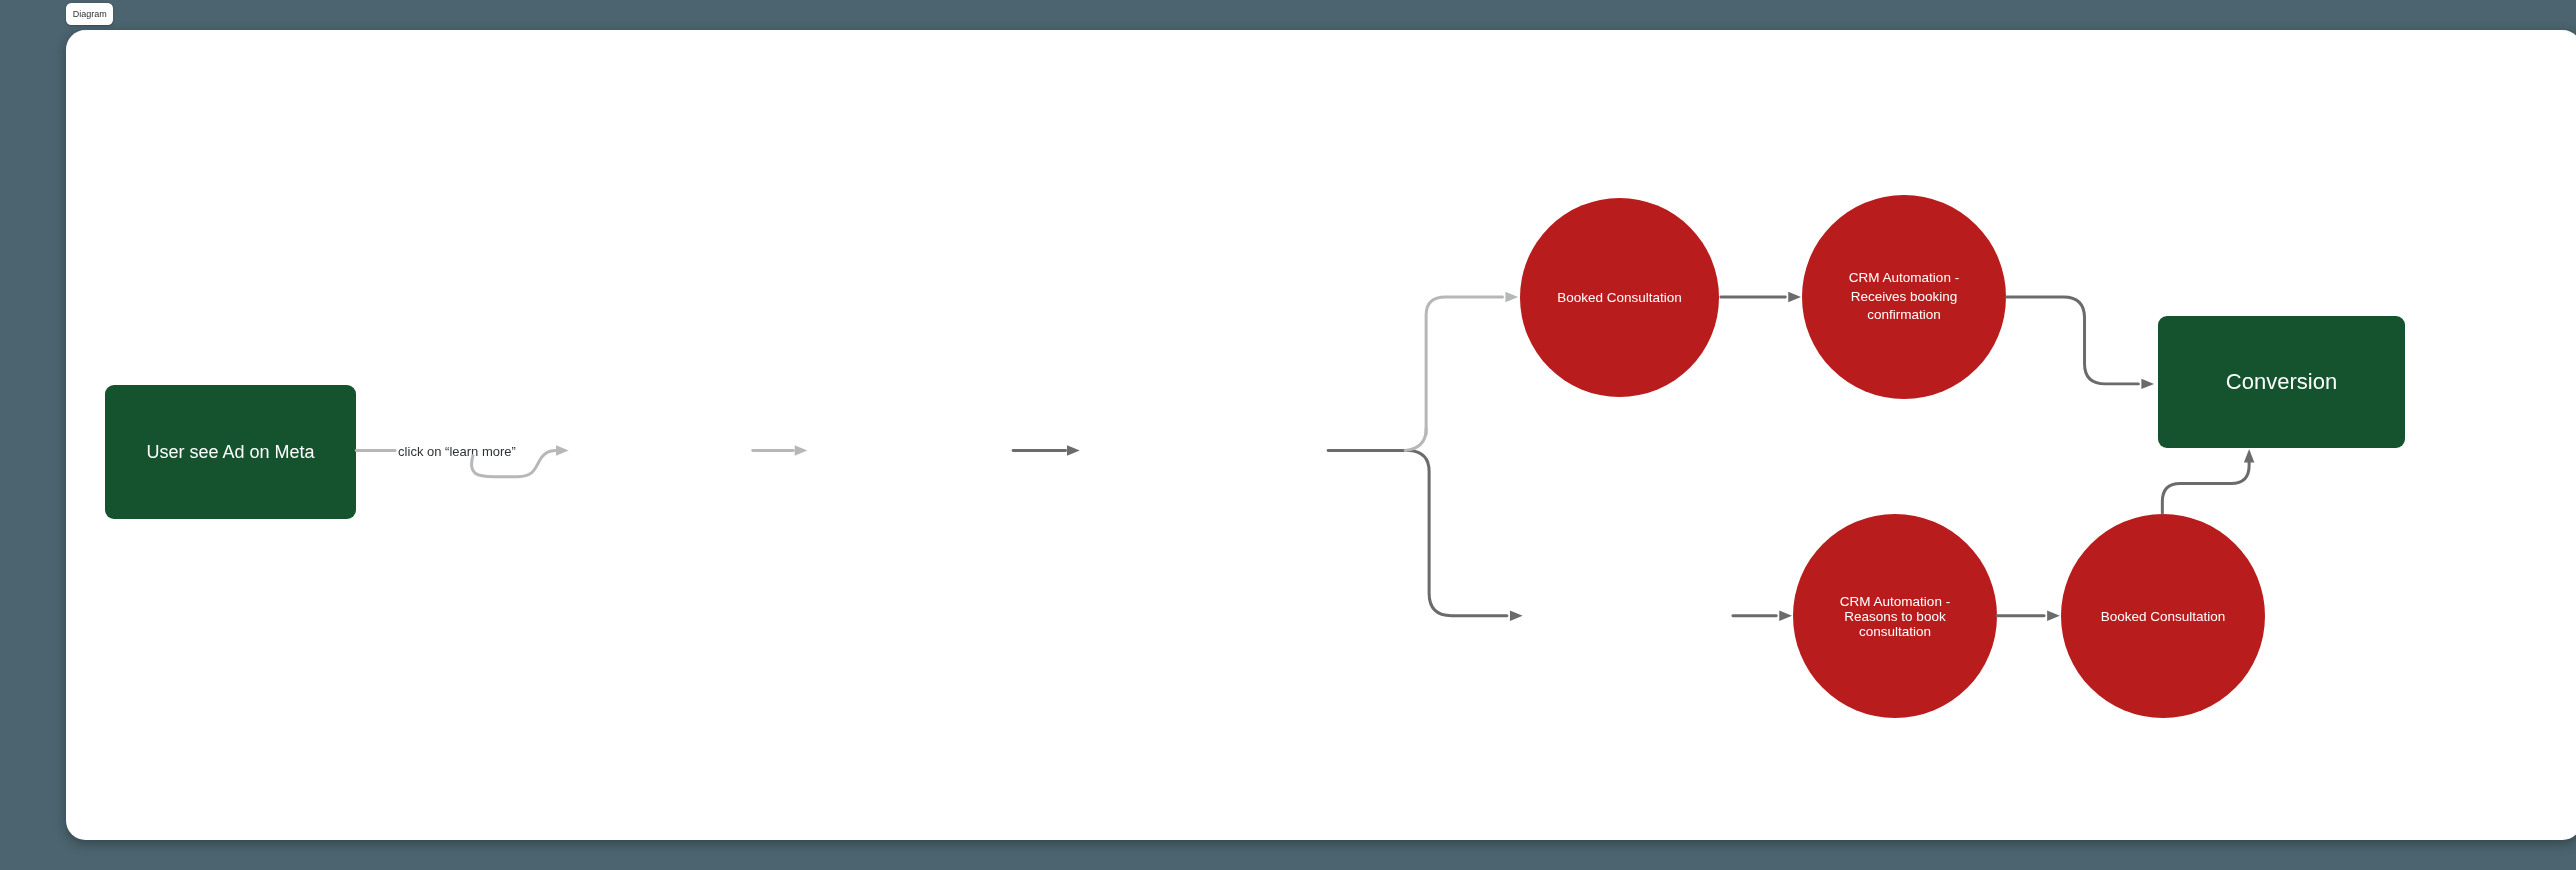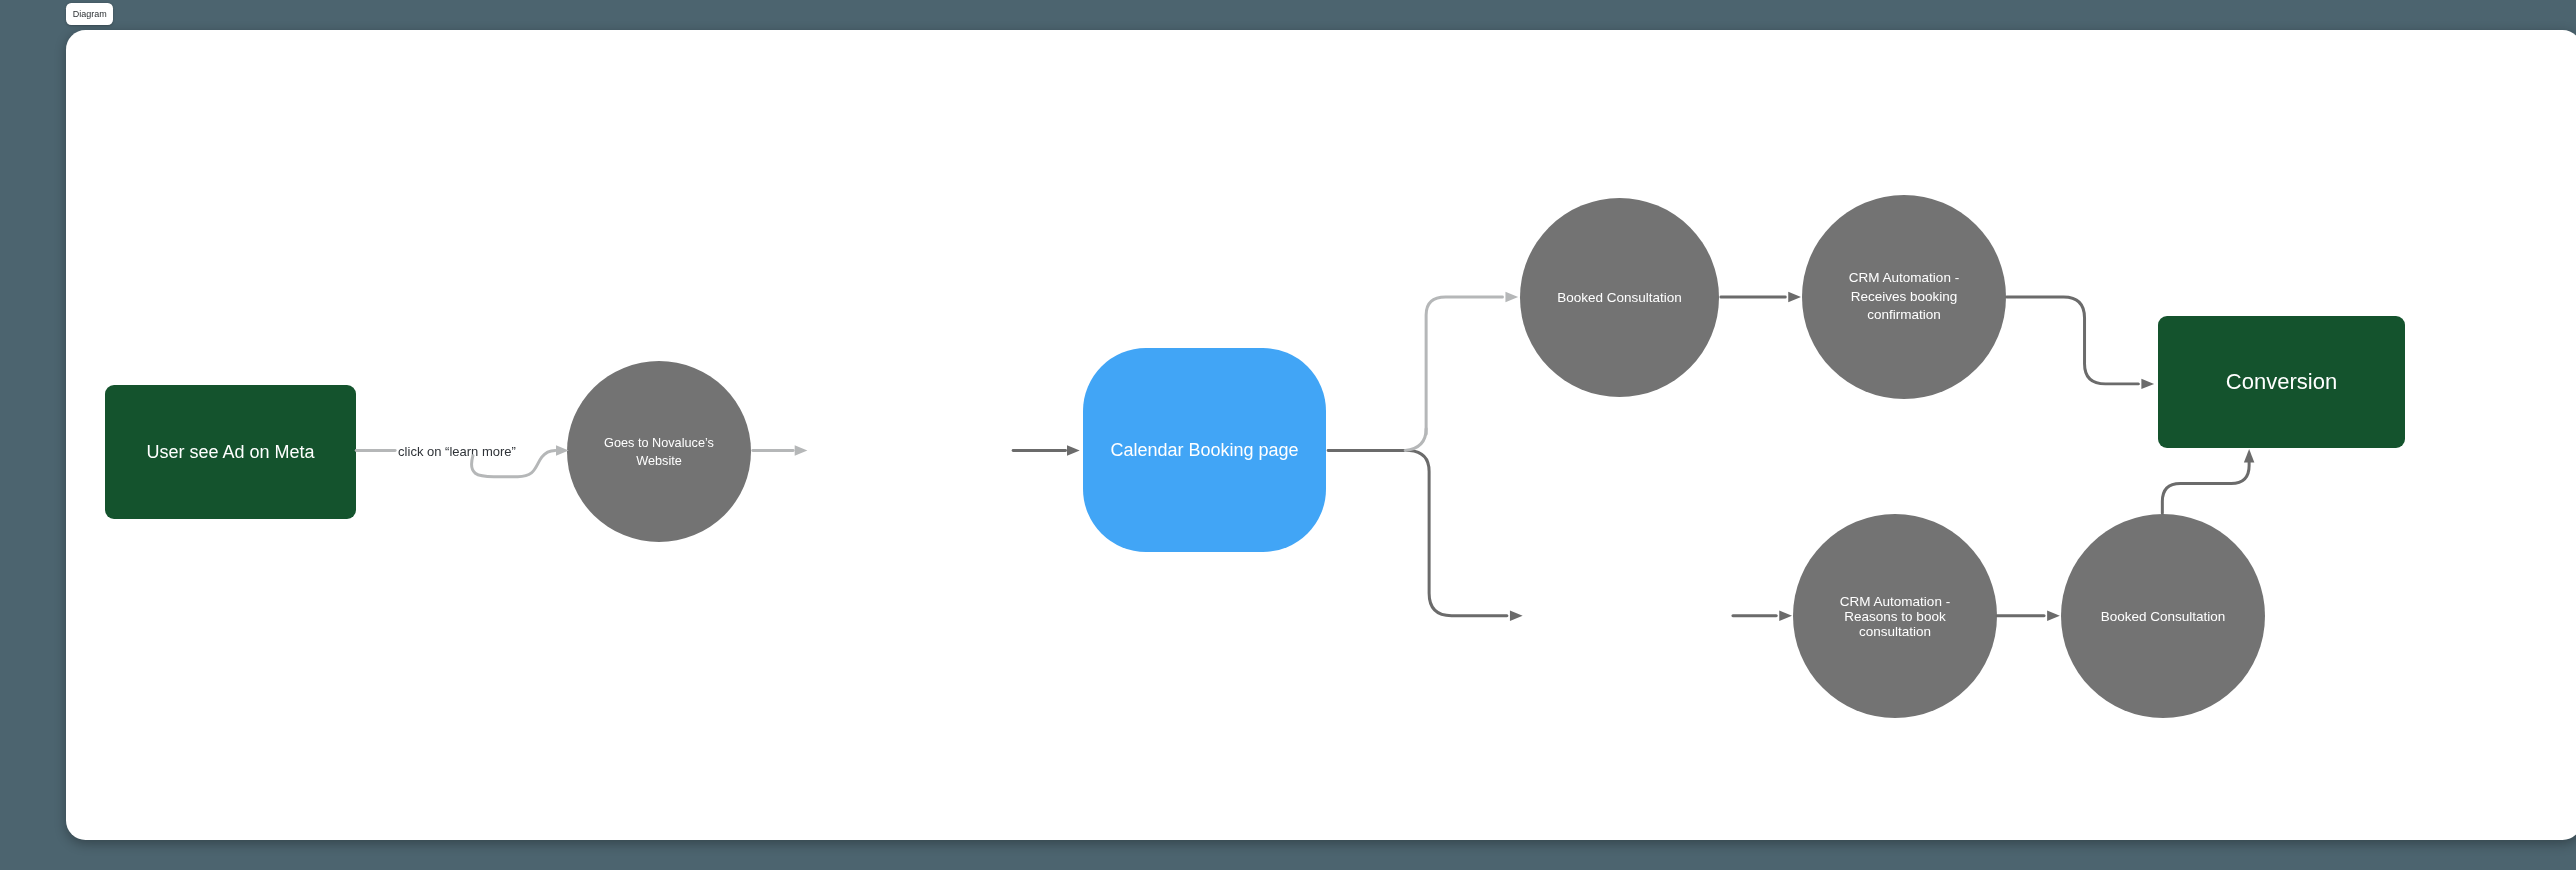--- a/index.html
+++ b/index.html
@@ -36,21 +36,21 @@
 
   
   .node{
     position:absolute;z-index:2;
     display:flex;align-items:center;justify-content:center;
     text-align:center;color:#ffffff;
   }
   .node .label{display:block;}
   .rect{border-radius:9px;background:#14532d;}
   .squircle{border-radius:63px;background:#41A5F6;}
-  .circle{border-radius:50%;background:#737373;}
+  .circle{border-radius:50%;background:#b91c1c;}
 
   #n-ad       {left:69px;  top:385px; width:251px; height:134px; font-size:18px;}
   #n-website  {left:531px; top:361px; width:184px; height:181px; font-size:12.7px; line-height:18px;}
   #n-website .label{max-width:127px;}
   #n-hero     {left:774px;top:351px; width:201px; height:201px; font-size:18px; line-height:28px;}
   #n-hero .label{max-width:187px;}
   #n-calendar {left:1047px;top:348px; width:243px; height:204px; font-size:18px;}
   #n-booked-top{left:1484px;top:198px;width:199px; height:199px; font-size:13.5px;}
   #n-crm-top  {left:1766px;top:195px; width:204px; height:204px; font-size:13.5px; line-height:18.7px;}
   #n-crm-top .label{max-width:146px;}
@@ -85,28 +85,22 @@
   </div>
 
   <div class="canvas"></div>
 
   <div class="node rect" id="n-ad">
     <span class="label">User see Ad on Meta</span>
   </div>
 
   <div class="edge-label">click on “learn more”</div>
 
-  <div class="node circle" id="n-website">
-    <span class="label">Goes to Novaluce’s Website</span>
-  </div>
 
 
-  <div class="node squircle" id="n-calendar">
-    <span class="label">Calendar Booking page</span>
-  </div>
 
   <div class="node circle" id="n-booked-top">
     <span class="label">Booked Consultation</span>
   </div>
 
   <div class="node circle" id="n-crm-top">
     <span class="label">CRM Automation - Receives booking confirmation</span>
   </div>
 
   <div class="node rect" id="n-conversion">

